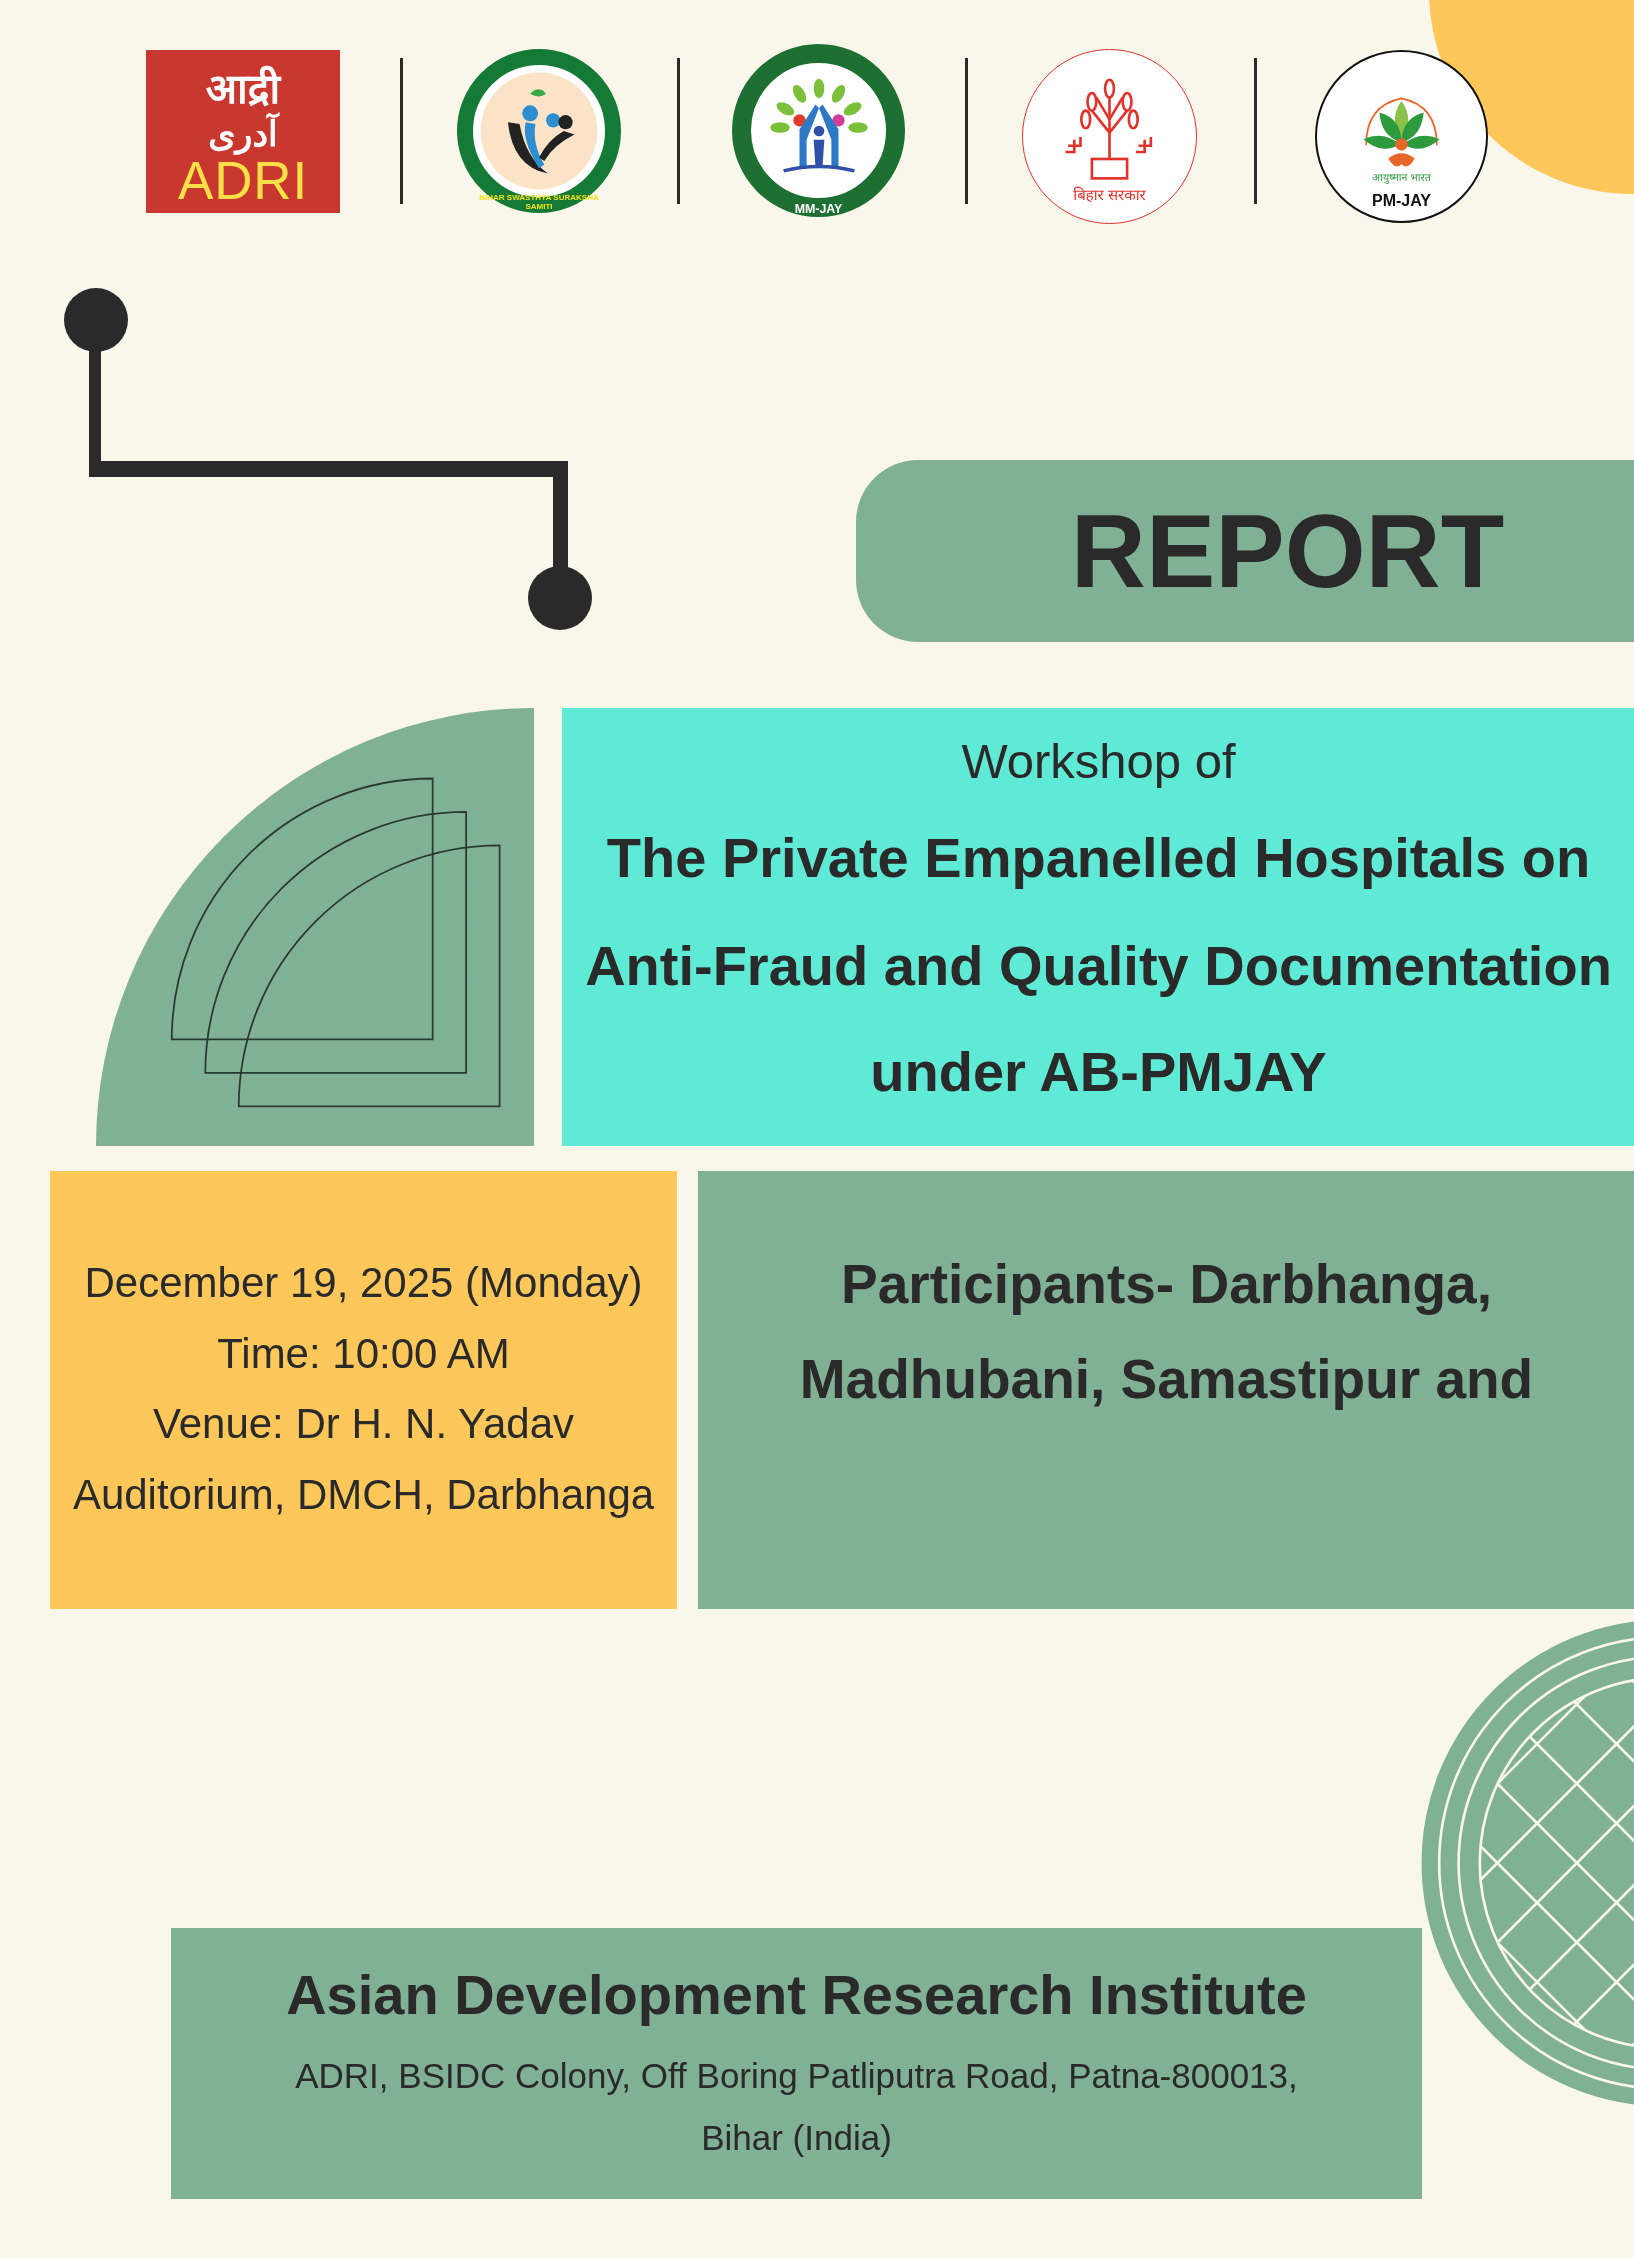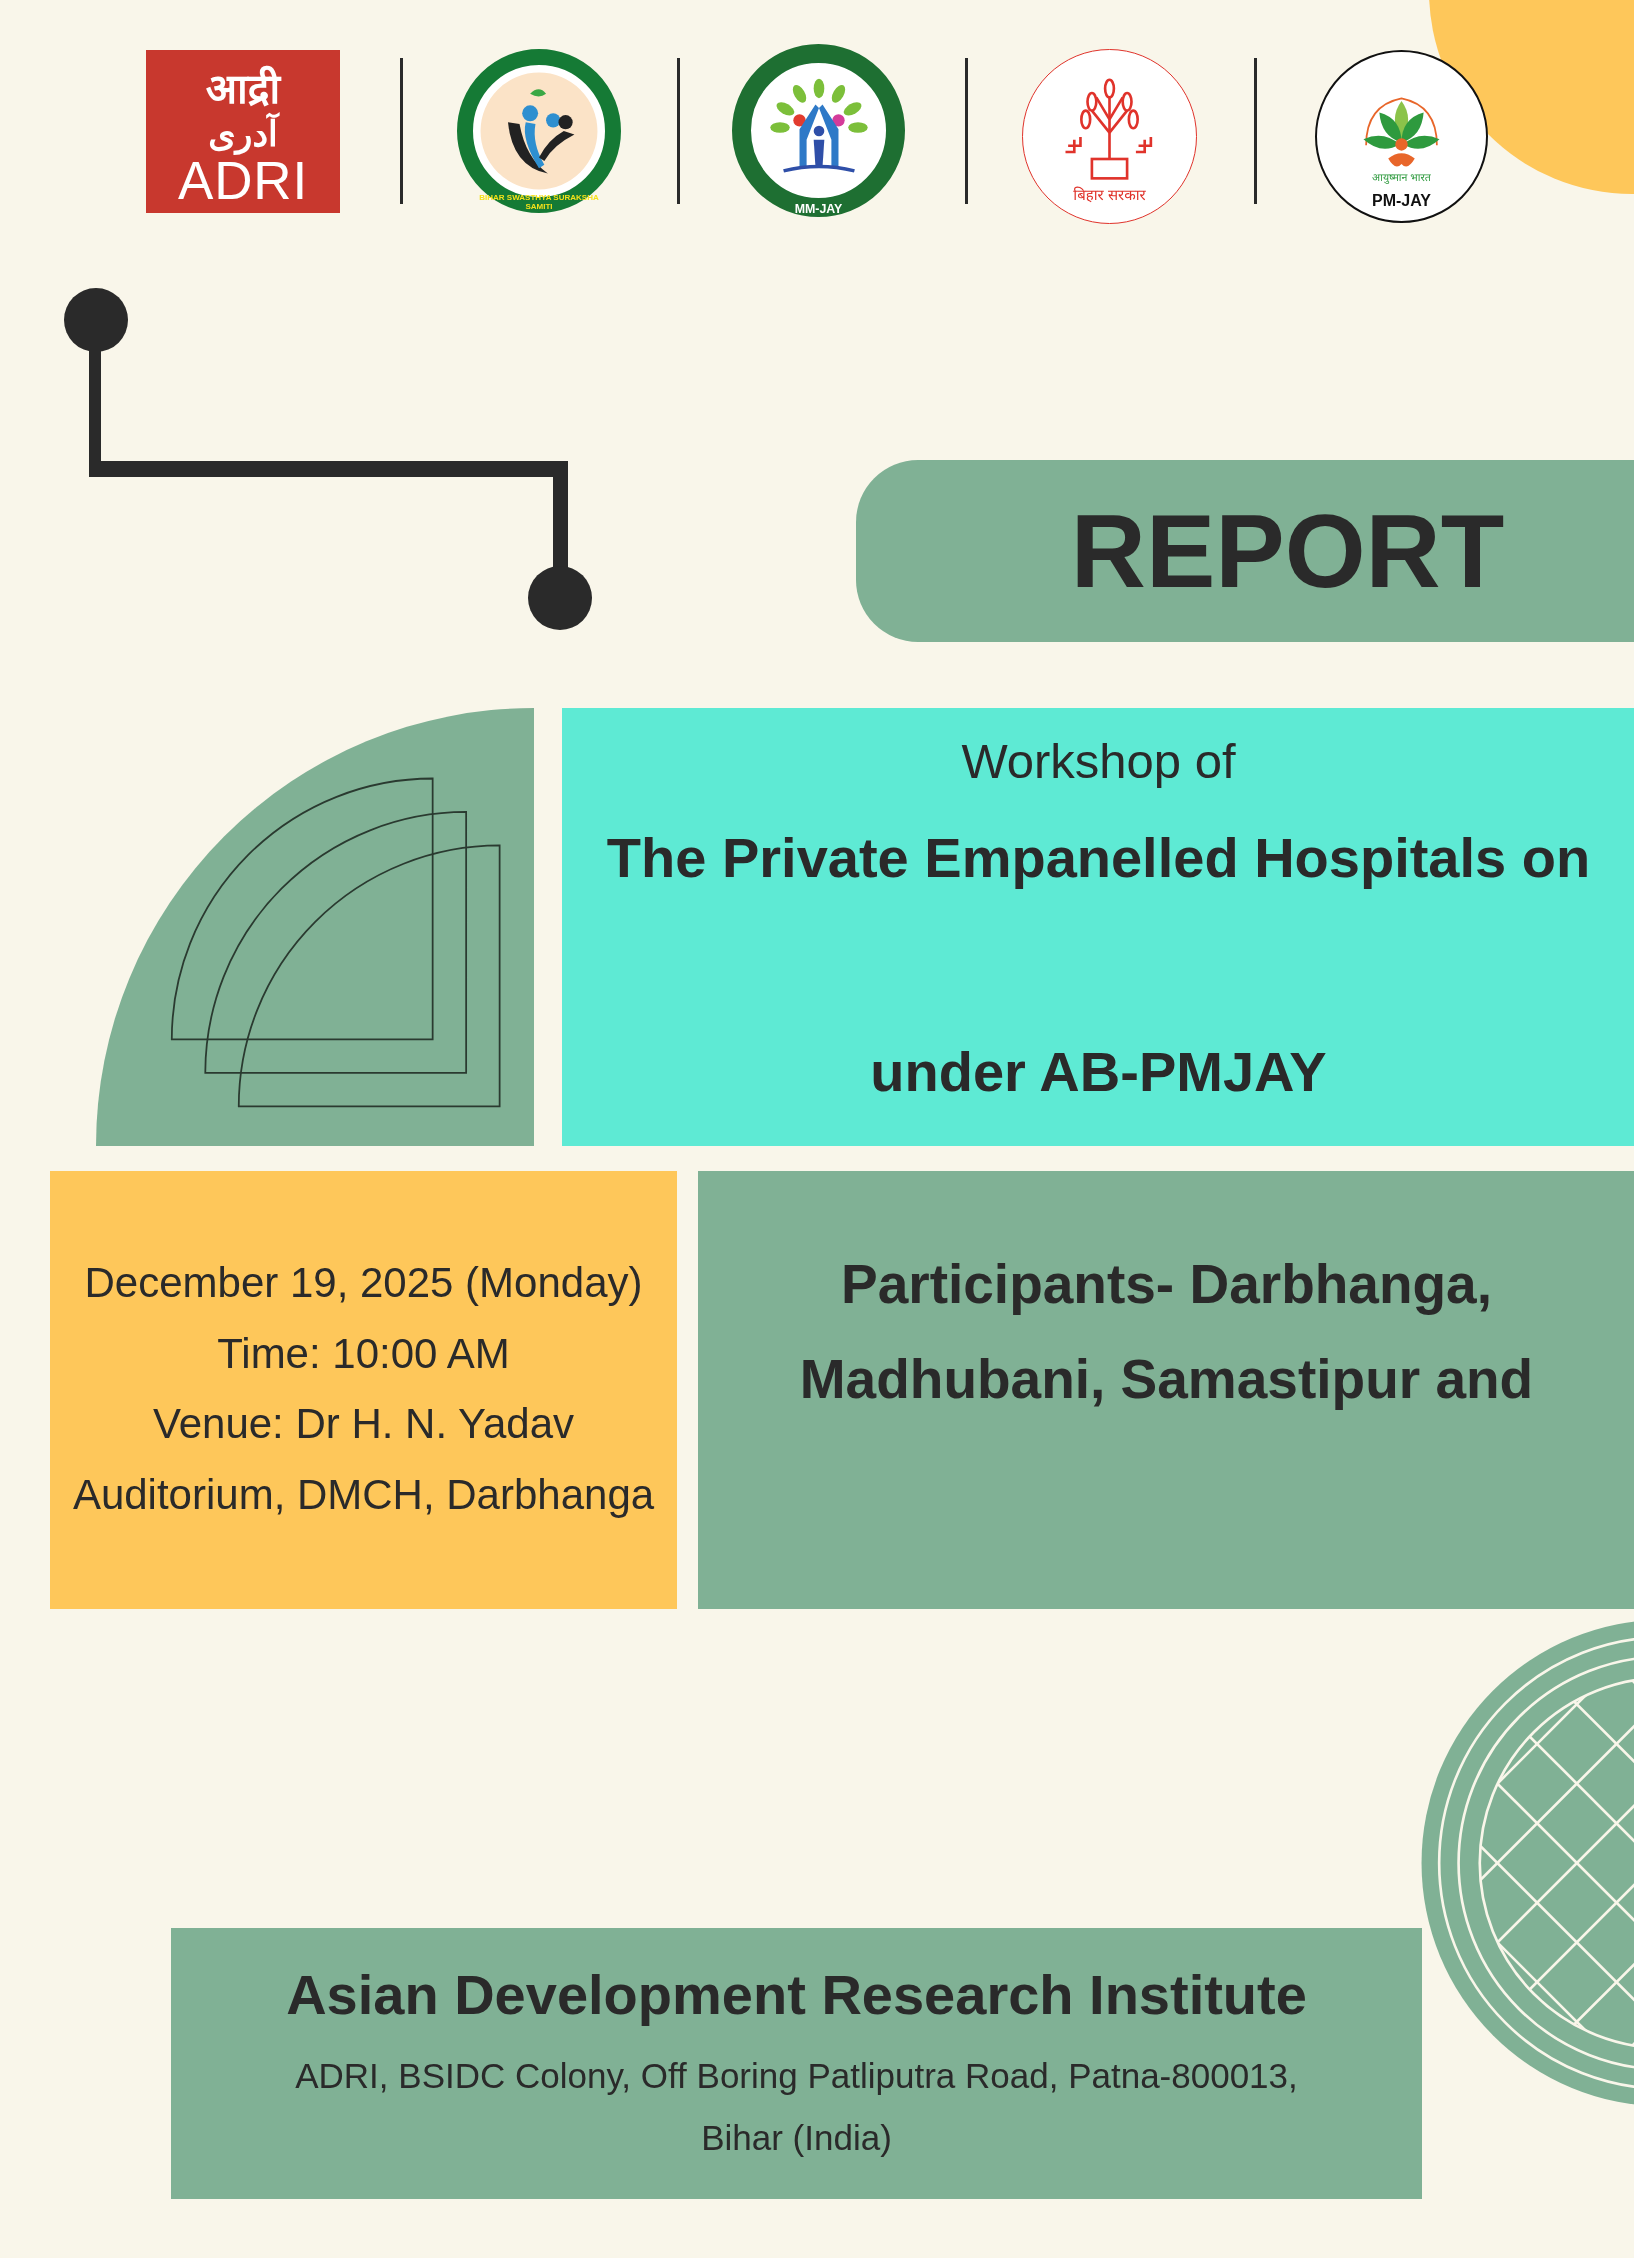--- a/index.html
+++ b/index.html
@@ -14,21 +14,21 @@
   .txt { transform-origin:center; display:block; text-align:center; white-space:nowrap; }
 
   
   #yellow-circle { left:1429px; top:-212px; width:406px; height:406px; border-radius:50%; background:#fec75a; }
 
   
   .divider { width:2.6px; height:146px; background:#2a2a2a; top:58px; }
   #logo-adri { left:146px; top:50px; width:194px; height:163px; background:#c8382e; }
   #logo-adri .hi { position:absolute; left:0; right:0; top:8.8px; text-align:center; color:#fff; font-weight:bold; font-size:41px; }
   #logo-adri .ur { position:absolute; left:0; right:0; top:64px; text-align:center; color:#fff; font-weight:bold; font-size:35px; }
-  #logo-adri .en { position:absolute; left:0; right:0; top:104px; text-align:center; color:#ffffff; font-size:53px; letter-spacing:0.9px; line-height:53px; }
+  #logo-adri .en { position:absolute; left:0; right:0; top:104px; text-align:center; color:#fde047; font-size:53px; letter-spacing:0.9px; line-height:53px; }
 
   .round-logo { border-radius:50%; background:#fff; display:flex; align-items:center; justify-content:center; box-sizing:border-box; }
   #logo-bssm { left:457px; top:49px; width:164px; height:164px; border:16px solid #157a35; }
   #logo-mmjay { left:732px; top:44px; width:173px; height:173px; border:19.4px solid #1e6f32; }
   #logo-bihar { left:1022px; top:49px; width:175px; height:175px; border:1.8px solid #e0332b; }
   #logo-pmjay { left:1315px; top:50px; width:173px; height:173px; border:2.6px solid #111; }
 
   .logo-caption { position:absolute; font-weight:bold; font-size:11.5px; text-align:center; left:0; right:0; }
 
   
@@ -172,20 +172,21 @@
       <path d="M86 376 A296 296 0 0 1 382 80 L382 376 Z"></path>
       <path d="M124 414 A296 296 0 0 1 420 118 L420 414 Z"></path>
       <path d="M162 452 A296 296 0 0 1 458 156 L458 452 Z"></path>
     </g>
   </svg>
 </div>
 
 <div id="title-block" class="abs">
   <div id="workshop-of" class="abs txt cond">Workshop of</div>
   <div class="abs txt cond title-line" style="top:117px;">The Private Empanelled Hospitals on</div>
+  <div class="abs txt cond title-line" style="top:225px;">Anti-Fraud and Quality Documentation</div>
   <div class="abs txt cond title-line" style="top:331px;">under AB-PMJAY</div>
 </div>
 
 <div id="date-block" class="abs">
   <div class="abs txt cond date-line" style="top:88px;">December 19, 2025 (Monday)</div>
   <div class="abs txt cond date-line" style="top:159px;">Time: 10:00 AM</div>
   <div class="abs txt cond date-line" style="top:229px;">Venue: Dr H. N. Yadav</div>
   <div class="abs txt cond date-line" style="top:300px;">Auditorium, DMCH, Darbhanga</div>
 </div>
 

